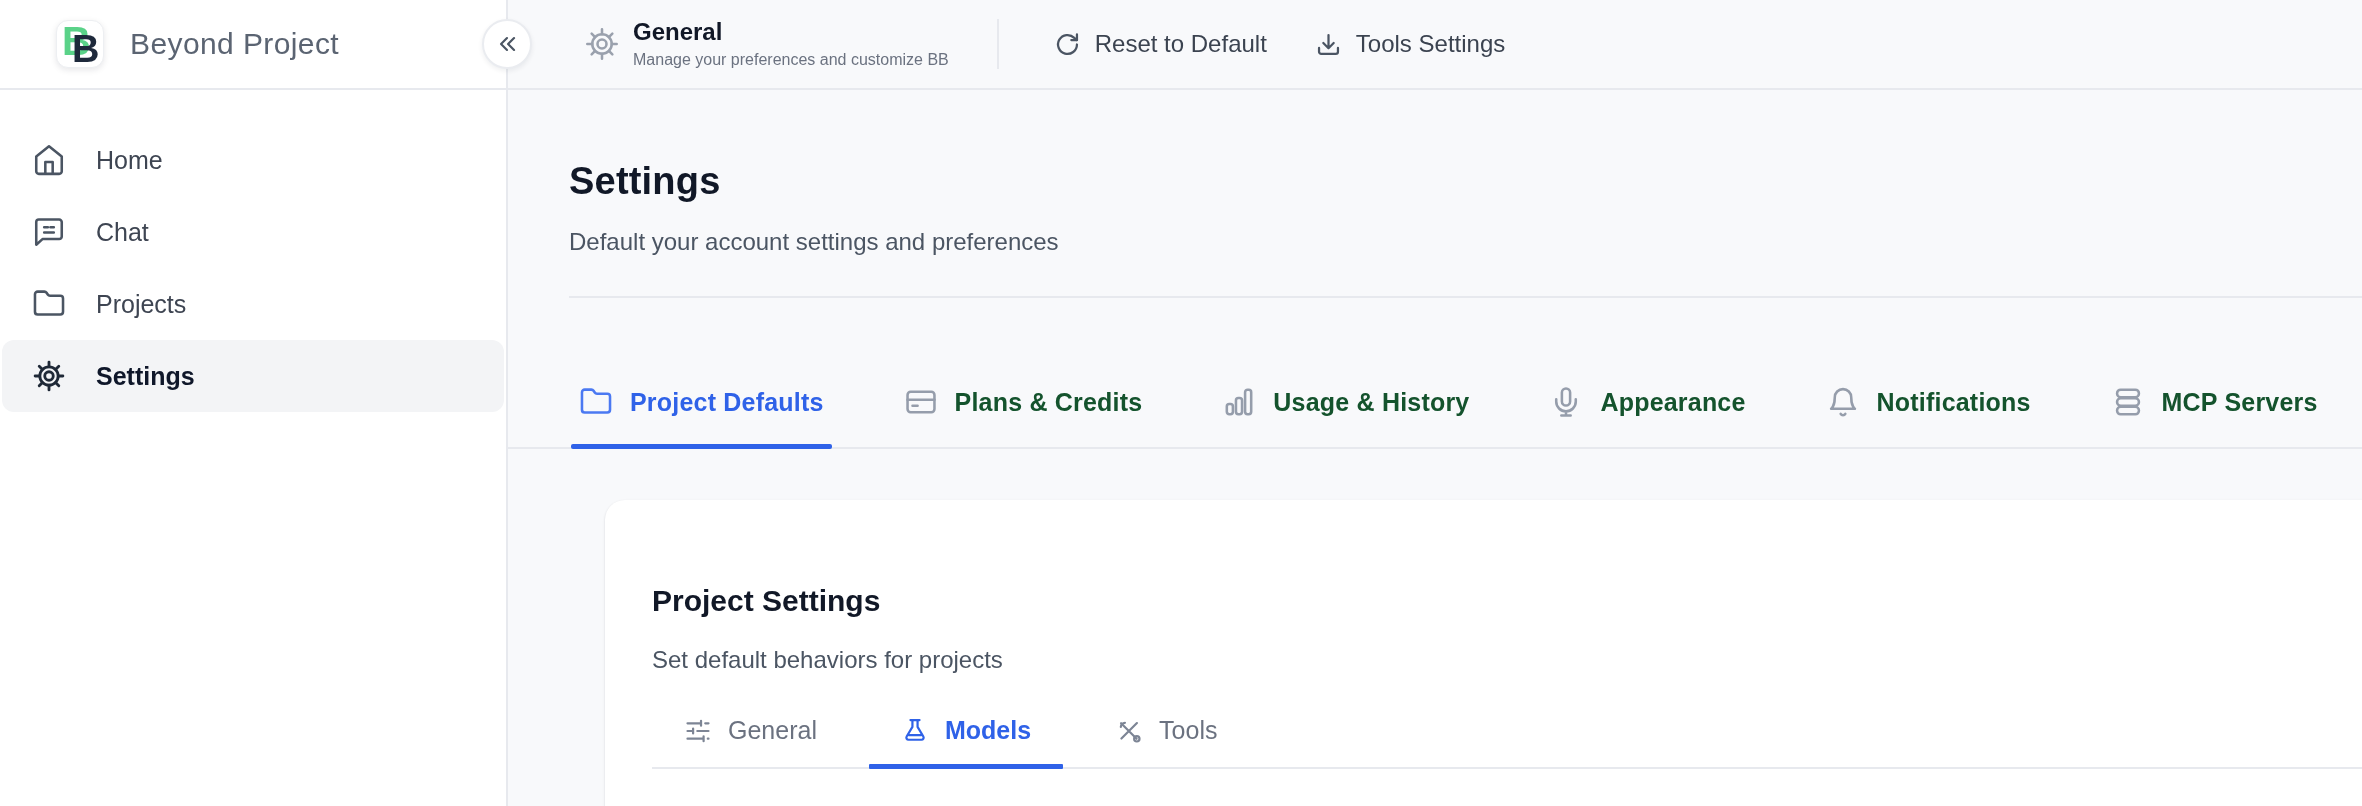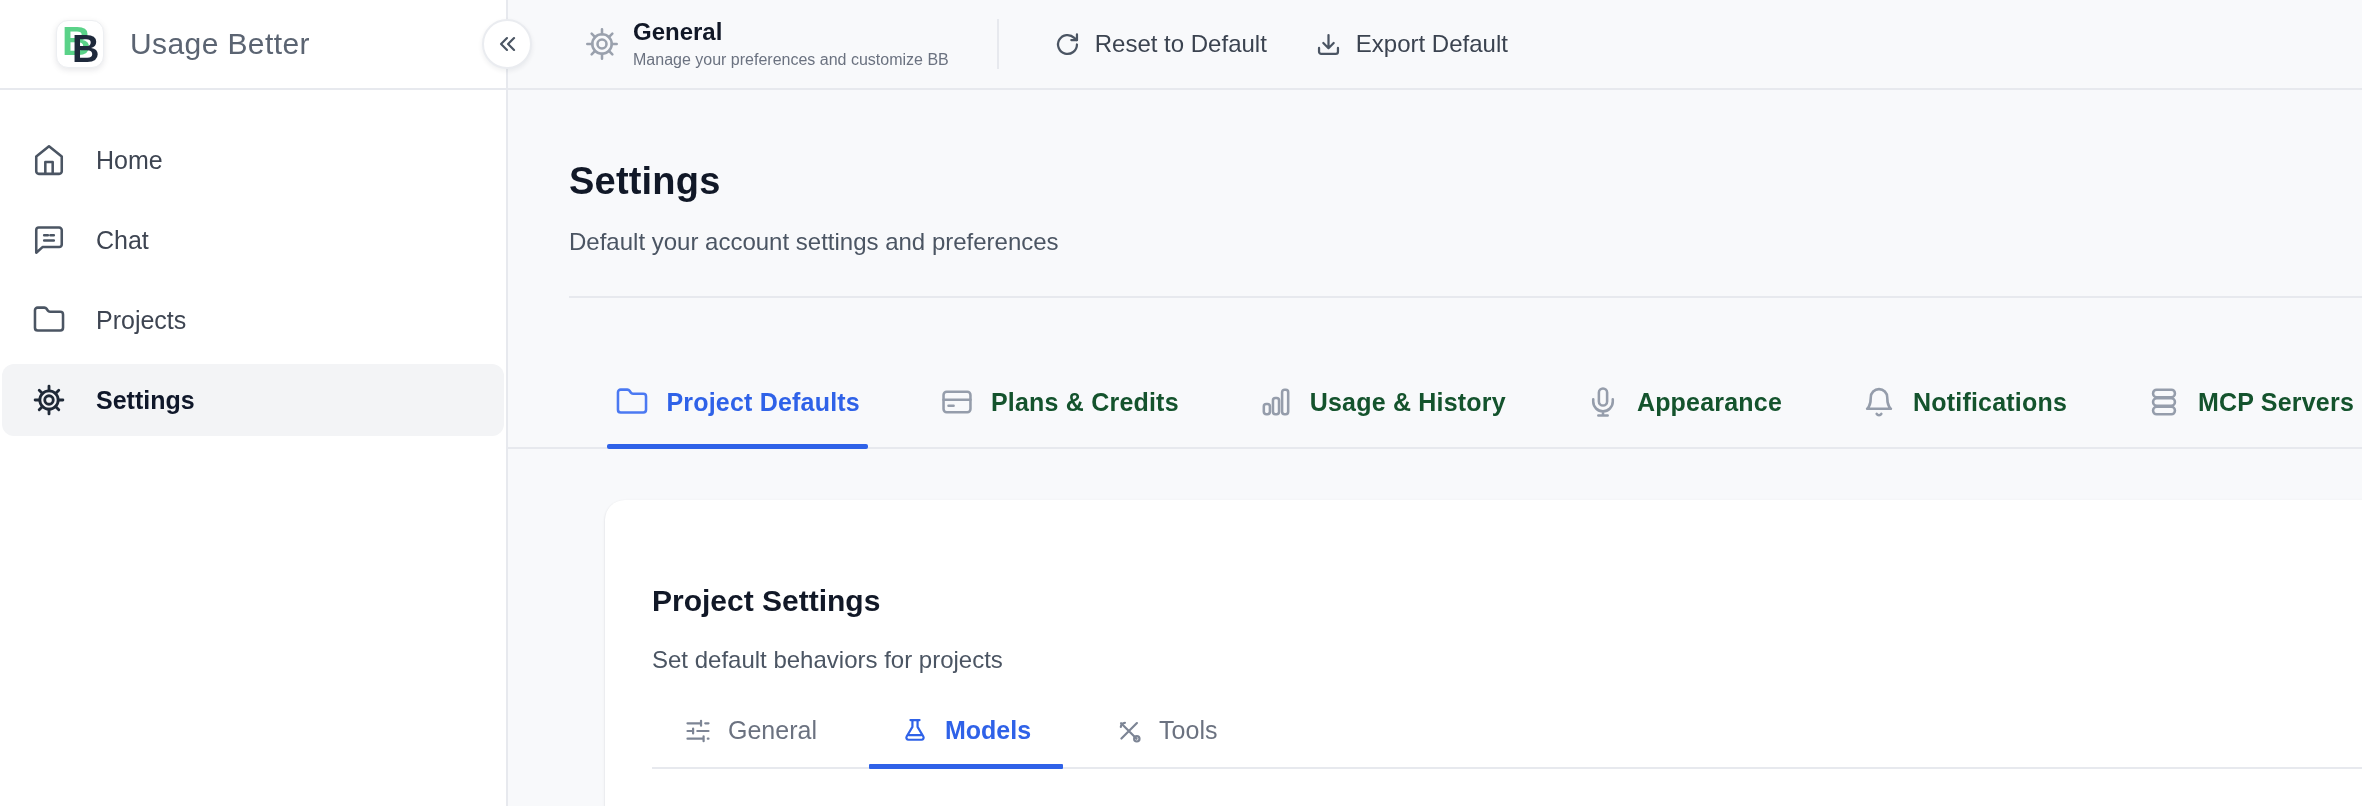--- a/index.html
+++ b/index.html
@@ -38,21 +38,21 @@
   .brand{
     margin-left:26px;font-size:30px;color:#5b6472;font-weight:500;letter-spacing:.4px;
     white-space:nowrap;
   }
   .collapse-btn{
     position:absolute;left:482px;top:19px;width:50px;height:50px;border-radius:50%;
     background:#fff;border:2px solid #eaecf0;box-shadow:0 2px 5px rgba(16,24,40,.07);
     display:flex;align-items:center;justify-content:center;color:#4b5563;cursor:pointer;z-index:10;
   }
   .collapse-btn svg{width:26px;height:26px;}
-  .nav{padding:34px 2px 0 2px;display:flex;flex-direction:column;gap:8px;}
+  .nav{padding:34px 2px 0 2px;display:flex;flex-direction:column;gap:0;}
   .nav-item{
     height:72px;border-radius:12px;display:flex;align-items:center;
     padding-left:30px;gap:30px;font-size:25px;font-weight:500;color:#3e4552;cursor:pointer;
   }
   .nav-item .icon{width:34px;height:34px;color:#4b5563;flex:0 0 auto;}
   .nav-item.active{background:#f3f4f6;color:#0f172a;font-weight:700;}
   .nav-item.active .icon{color:#1f2937;}
 
   
   .main{position:absolute;left:508px;top:0;right:0;bottom:0;}
@@ -72,23 +72,23 @@
   .hbtn .icon{width:27px;height:27px;color:#4b5563;}
   .hbtn:first-of-type{margin-left:55px;justify-content:flex-end;}
   .hbtn + .hbtn{margin-left:48px;}
 
   .content{padding:70px 0 0 61px;}
   .page-title{margin:0;font-size:38px;font-weight:700;color:#111827;letter-spacing:.2px;}
   .page-sub{margin-top:25px;font-size:24px;color:#4b5563;}
   .hdivider{height:2px;background:var(--hairline);margin-top:40px;}
 
   .tabs-wrap{
-    margin-left:-61px;padding-left:112px;padding-top:87px;
+    margin-left:-61px;padding-left:63px;padding-top:87px;
     border-bottom:2px solid var(--hairline);
-    display:flex;gap:64px;justify-content:flex-end;
+    display:flex;gap:64px;
   }
   .tab{
     display:flex;align-items:center;gap:17px;
     padding:0 8px 28px 8px;position:relative;
     font-size:25px;font-weight:700;color:#14532d;cursor:pointer;white-space:nowrap;letter-spacing:.2px;
   }
   .tab .icon{width:34px;height:34px;color:#959dab;}
   .tab.active{color:var(--accent);font-weight:700;}
   .tab.active .icon{color:#4b79f2;}
   .tab.active::after{
@@ -121,21 +121,21 @@
 </style>
 </head>
 <body>
 
 <aside class="sidebar">
   <div class="sidebar-header">
     <div class="logo-box">
       <span class="logo-b green">B</span>
       <span class="logo-b navy">B</span>
     </div>
-    <span class="brand">Usage Better</span>
+    <span class="brand">Beyond Project</span>
   </div>
   <nav class="nav" id="nav-list">
       <div class="nav-item">
         <span class="icon">
           <svg viewBox="0 0 24 24" width="100%" height="100%" fill="none" stroke="currentColor" stroke-width="1.8" stroke-linecap="round" stroke-linejoin="round">
             <path d="m3 9.6 9-7.3 9 7.3V20a1.8 1.8 0 0 1-1.8 1.8H4.8A1.8 1.8 0 0 1 3 20Z"></path>
             <path d="M9.4 21.6v-8.2h5.2v8.2"></path>
           </svg>
         </span>
         <span>Home</span>
@@ -204,21 +204,21 @@
           </span>
           <span>Reset to Default</span>
         </button>
         <button class="hbtn">
           <span class="icon">
             <svg viewBox="0 0 24 24" width="100%" height="100%" fill="none" stroke="currentColor" stroke-width="2" stroke-linecap="round" stroke-linejoin="round">
               <path d="M20.4 15v3.5a1.9 1.9 0 0 1-1.9 1.9H5.5a1.9 1.9 0 0 1-1.9-1.9V15"></path>
               <path d="m7.4 10.7 4.6 4.6 4.6-4.6M12 15.3V3.6"></path>
             </svg>
           </span>
-          <span>Export Default</span>
+          <span>Tools Settings</span>
         </button>
       </span>
   </div>
 
   <div class="content">
     <h1 class="page-title">Settings</h1>
     <div class="page-sub">Default your account settings and preferences</div>
     <div class="hdivider"></div>
 
     <div class="tabs-wrap" id="main-tabs">

